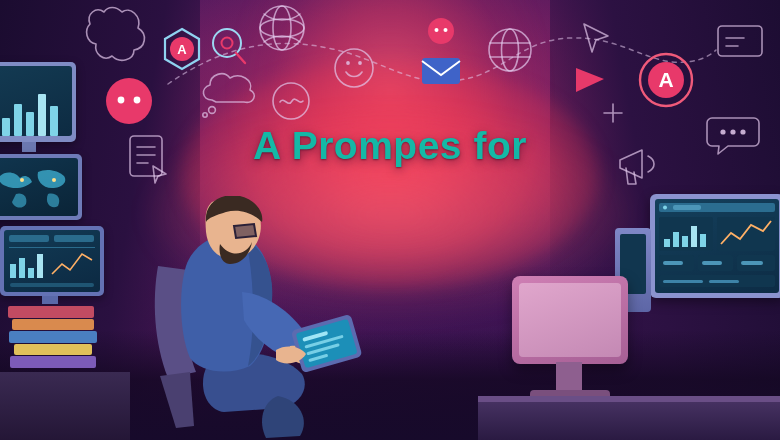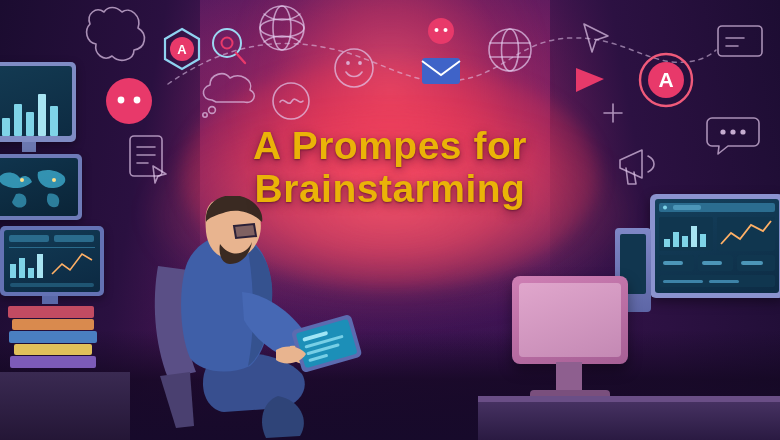--- a/index.html
+++ b/index.html
@@ -46,21 +46,21 @@
     width:470px;height:190px;border-radius:50%;
     background:radial-gradient(ellipse at 50% 50%, rgba(255,120,130,0.35) 0%, rgba(255,90,110,0.10) 60%, rgba(255,90,110,0) 100%);
     filter:blur(14px);
   }
   
   .title{
     position:absolute;left:0;top:124px;width:780px;text-align:center;
     z-index:40;pointer-events:none;
   }
   .title .line{
-    font-size:39px;font-weight:bold;color:#eab308;letter-spacing:0.5px;
+    font-size:39px;font-weight:bold;color:#14b8a6;letter-spacing:0.5px;
     line-height:43px;
     text-shadow:0 3px 10px rgba(60,10,40,0.55),0 1px 2px rgba(80,12,40,0.6);
     white-space:nowrap;
   }
   
   .doodles{position:absolute;inset:0;z-index:30;}
   .dood{position:absolute;}
   .stroke{fill:none;stroke:rgba(226,200,235,0.70);stroke-width:1.6;stroke-linecap:round;stroke-linejoin:round;}
   .stroke-d{fill:none;stroke:rgba(226,200,235,0.55);stroke-width:1.5;stroke-dasharray:4 5;stroke-linecap:round;}
   
@@ -326,16 +326,15 @@
         <rect x="155" y="153" width="34" height="3" rx="1.5" fill="#76cfe6"></rect>
         <rect x="155" y="160" width="20" height="3" rx="1.5" fill="#76cfe6"></rect>
       </g>
 
       <path d="M126 154 C 136 148, 150 150, 156 158 C 150 168, 134 170, 126 164 Z" fill="#e8b48f"></path>
     </svg>
   </div>
 
   <div class="title">
     <div class="line">A Prompes for</div>
-    <div class="line">Brainstarming</div>
   </div>
 
 </div>
 
 </body></html>

